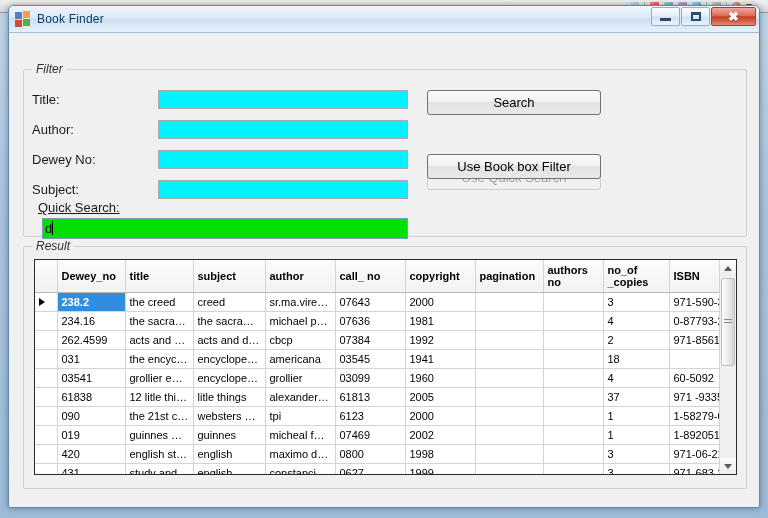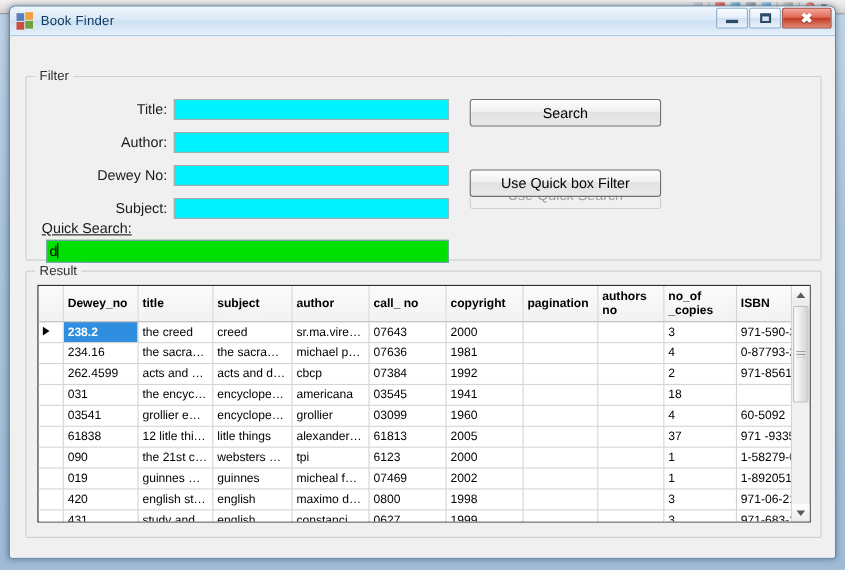--- a/index.html
+++ b/index.html
@@ -158,39 +158,39 @@
     box-sizing: border-box;
   }
   .groupbox > .gb-title {
     position: absolute;
     top: -8px; left: 8px;
     background: #f0f0f0;
     padding: 0 4px;
     font-size: 12px;
     color: #303030;
     white-space: nowrap;
+    font-style: italic;
   }
   #gb-filter {
     left: 14px; top: 36px;
     width: 724px; height: 168px;
   }
   #gb-result {
     left: 14px; top: 213px;
     width: 724px; height: 243px;
   }
 
   
   .frow {
     position: absolute;
     display: flex;
     align-items: center;
   }
   .flabel {
     width: 120px;
-    text-align: right;
     font-size: 13px;
     color: #1a1a1a;
     padding-right: 6px;
     white-space: nowrap;
   }
   .finput {
     width: 250px;
     height: 19px;
     background: #00f3ff;
     border: 1px solid #a9a9a9;
@@ -448,21 +448,21 @@
         <div class="frow" id="row-subject">
           <span class="flabel">Subject:</span>
           <input class="finput" type="text" value="" style="background: rgb(0, 243, 255);">
         </div>
 
         <span id="quick-label">Quick Search:</span>
         <div id="quick-input" style="background: rgb(0, 224, 0);"><span>d</span><span class="caret"></span></div>
 
         <div class="btn" id="btn-search">Search</div>
         <div class="btn disabled" id="btn-quick">Use Quick Search</div>
-        <div class="btn" id="btn-textbox">Use Quick box Filter</div>
+        <div class="btn" id="btn-textbox">Use Book box Filter</div>
       </div>
 
       <div class="groupbox" id="gb-result">
         <span class="gb-title">Result</span>
 
         <div id="grid">
           <div id="grid-body">
             <table class="dgv">
               <colgroup>
                 <col class="c-rowhdr" style="width:22px">

